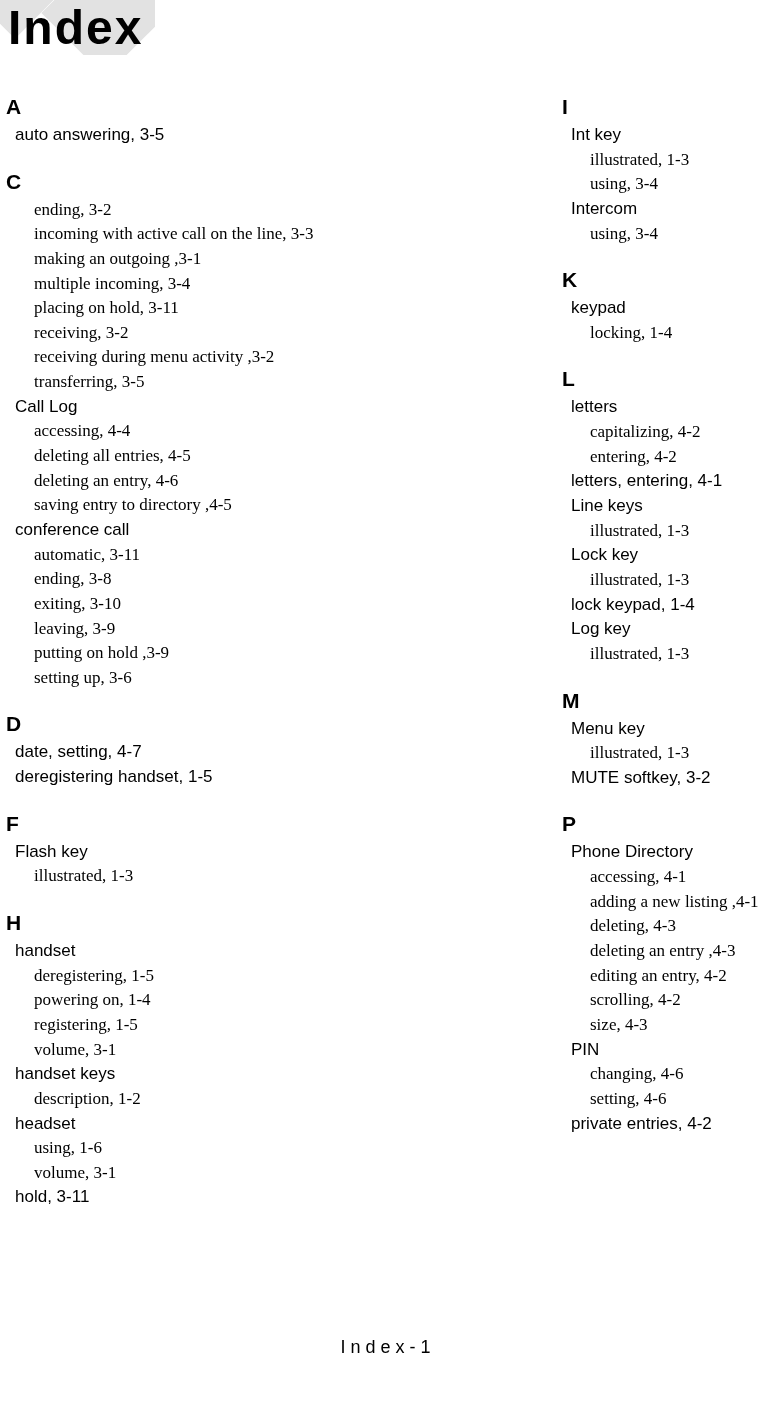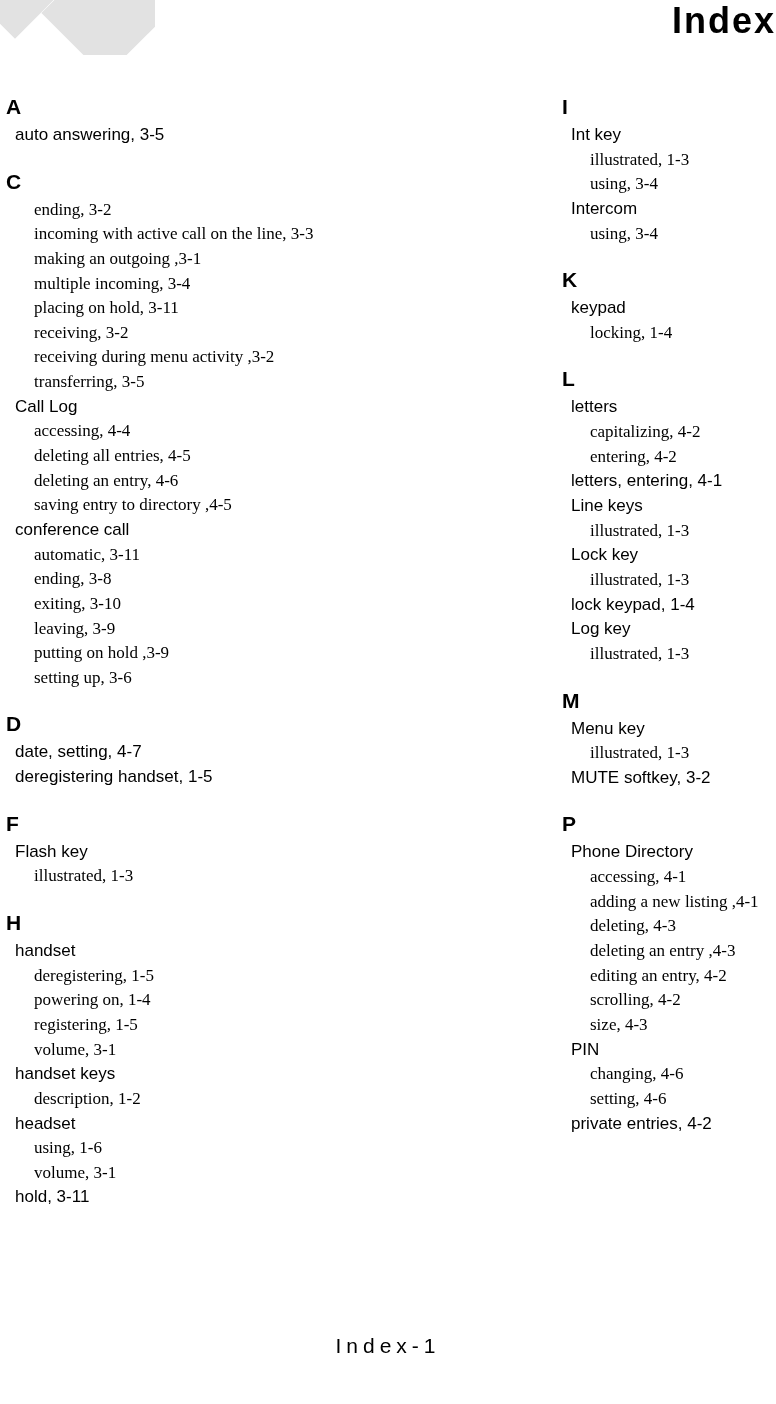--- a/index.html
+++ b/index.html
@@ -25,23 +25,23 @@
     background: #e2e2e2;
     transform: rotate(45deg);
   }
   .decoration .d1 { left: -30px; top: -70px; }
   .decoration .d2 { left: 60px; top: -32px; }
   .page-title {
     position: absolute;
     top: 0;
     left: 0;
     width: 100%;
-    text-align: right;
+    text-align: left;
     font-weight: 900;
-    font-size: 36px;
+    font-size: 48px;
     letter-spacing: 2px;
     padding-left: 8px;
   }
   .columns {
     position: absolute;
     top: 95px;
     left: 0;
     width: 100%;
     display: flex;
     gap: 10px;
@@ -64,21 +64,21 @@
   .sub {
     padding-left: 28px;
     line-height: 1.45;
     font-family: Liberation Serif, serif;
   }
   .footer {
     position: absolute;
     bottom: 46px;
     width: 100%;
     text-align: center;
-    font-size: 21px;
+    font-size: 18px;
     letter-spacing: 5px;
   }
 </style>
 </head>
 <body>
 
 <div class="decoration">
   <div class="d1"></div>
   <div class="d2"></div>
 </div>

